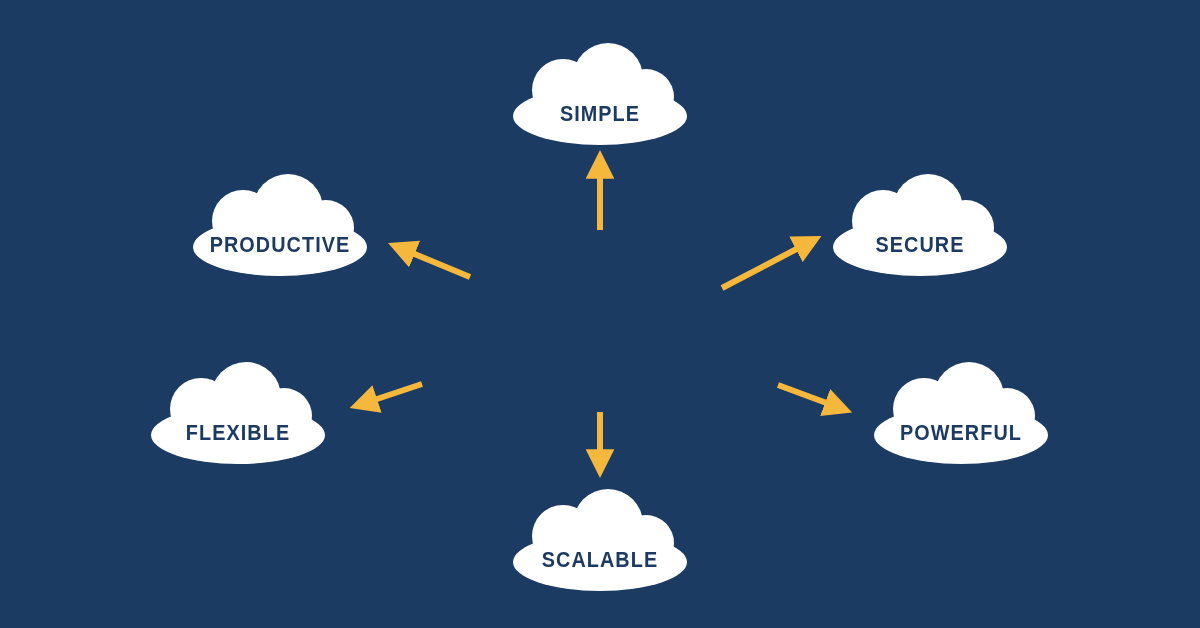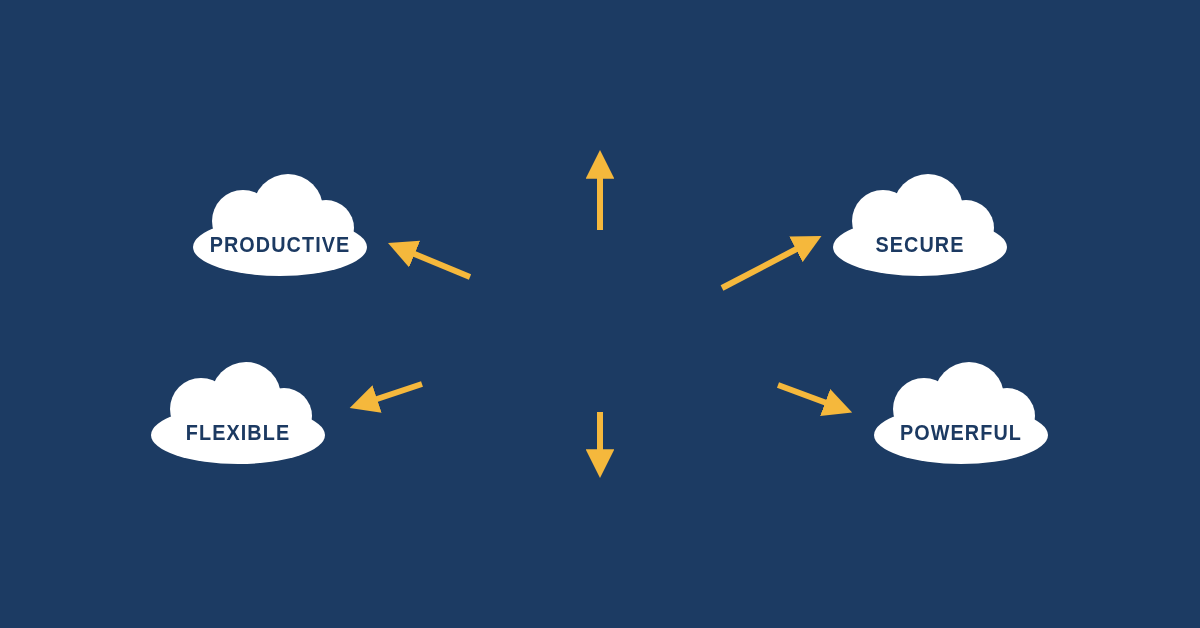--- a/index.html
+++ b/index.html
@@ -94,35 +94,47 @@
           <ellipse cx="189" cy="155" rx="187" ry="61"></ellipse>
           <circle cx="100" cy="98" r="63"></circle>
           <circle cx="172" cy="70" r="64"></circle>
           <circle cx="288" cy="118" r="76"></circle>
         </g>
       </symbol>
     </defs>
   </svg>
 
 
+  <div class="cloud satellite pos-top">
+    <svg viewBox="0 0 178 105">
+        <use href="#cloud-sat"></use>
+      </svg>
+    <div class="sat-label">SIMPLE</div>
+  </div>
 
   <div class="cloud satellite pos-bottom-right">
     <svg viewBox="0 0 178 105">
         <use href="#cloud-sat"></use>
       </svg>
     <div class="sat-label">POWERFUL</div>
   </div>
 
   <div class="cloud satellite pos-top-right">
     <svg viewBox="0 0 178 105">
         <use href="#cloud-sat"></use>
       </svg>
     <div class="sat-label">SECURE</div>
   </div>
 
+  <div class="cloud satellite pos-bottom">
+    <svg viewBox="0 0 178 105">
+        <use href="#cloud-sat"></use>
+      </svg>
+    <div class="sat-label">SCALABLE</div>
+  </div>
 
   <div class="cloud satellite pos-bottom-left">
     <svg viewBox="0 0 178 105">
         <use href="#cloud-sat"></use>
       </svg>
     <div class="sat-label">FLEXIBLE</div>
   </div>
 
   <div class="cloud satellite pos-top-left">
     <svg viewBox="0 0 178 105">

